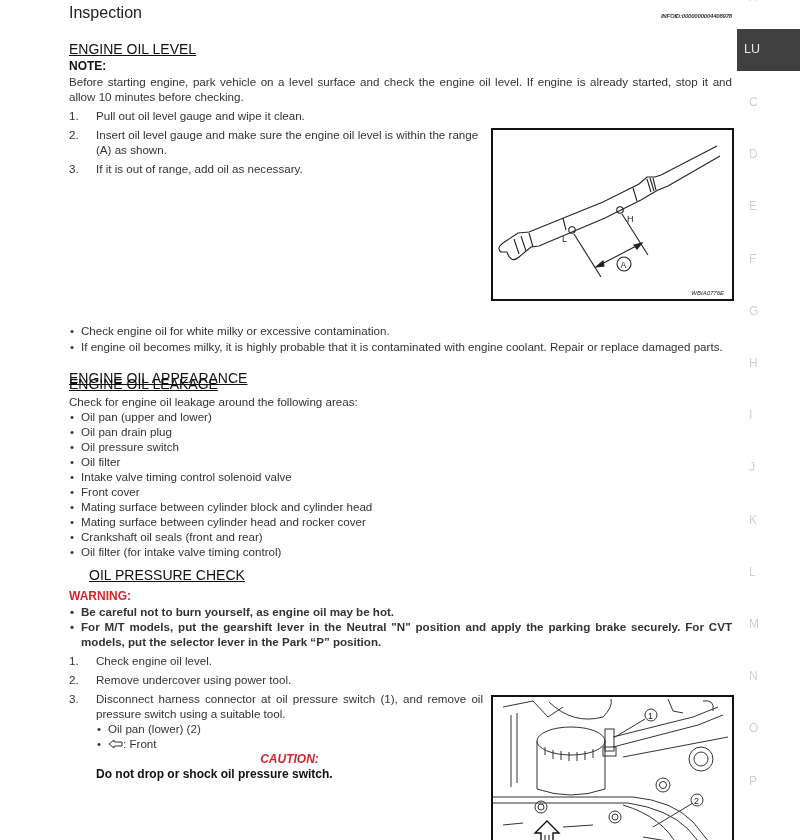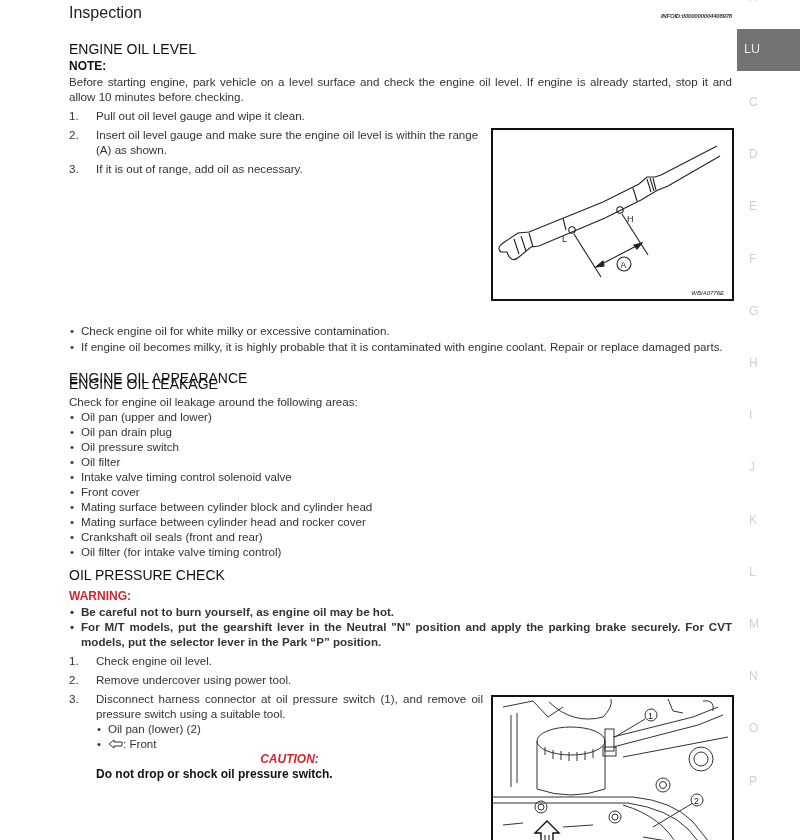--- a/index.html
+++ b/index.html
@@ -1,37 +1,37 @@
 <!DOCTYPE html>
 <html><head>
 <meta charset="utf-8">
 <style>
   html, body { margin:0; padding:0; background:#fff; }
   body { width:800px; height:840px; position:relative; overflow:hidden;
          font-family:"Liberation Sans", sans-serif; color:#2a2a2a; }
   .abs { position:absolute; }
   .title { left:69px; top:4px; font-size:16px; color:#222; }
   .infoid { right:68px; top:13px; font-size:6px; font-style:italic; font-weight:bold; color:#333; letter-spacing:-0.2px; }
-  .h2 { font-size:14px; color:#111; left:69px; }
+  .h2 { font-size:14px; color:#111; left:69px;text-decoration:underline; }
   .note { font-weight:bold; font-size:12px; color:#111; }
   .para { font-size:11.6px; line-height:15px; color:#333; text-align:justify; }
   .list { margin:0; padding:0; list-style:none; }
   .list li { position:relative; font-size:11.6px; line-height:15px; color:#333; }
   .num-item { padding-left:27px; }
   .num-item .n { position:absolute; left:0; top:0; }
   .num-item + .num-item { margin-top:4px; }
   .bul { padding-left:12px; }
   .bul .b { position:absolute; left:1px; top:0; }
   .warn-label { color:#d4252c; font-weight:bold; font-size:12px;text-align:center; }
   .bold { font-weight:bold; color:#111; }
   .figure { border:2px solid #111; background:#fff; box-sizing:border-box; }
   .fig-code { position:absolute; right:8px; bottom:3px; font-size:6px; font-style:italic; color:#222; }
   
   .tab { position:absolute; left:749px; font-size:12px; color:#cfcfcf; width:20px; text-align:left; }
-  .tab-active { position:absolute; left:737px; top:29px; width:63px; height:42px; background:#737373; }
+  .tab-active { position:absolute; left:737px; top:29px; width:63px; height:42px; background:#404040; }
   .tab-active span { position:absolute; left:7px; top:13px; color:#e8e8e8; font-size:12.5px; }
 </style>
 </head>
 <body>
 
 <div class="abs title">Inspection</div>
 <div class="abs infoid">INFOID:0000000004408978</div>
 
 <div class="tab" style="top:-10px;">A</div>
 <div class="tab-active">
@@ -113,21 +113,21 @@
     <li class="bul para"><span class="b">•</span><span>Oil pressure switch</span></li>
     <li class="bul para"><span class="b">•</span><span>Oil filter</span></li>
     <li class="bul para"><span class="b">•</span><span>Intake valve timing control solenoid valve</span></li>
     <li class="bul para"><span class="b">•</span><span>Front cover</span></li>
     <li class="bul para"><span class="b">•</span><span>Mating surface between cylinder block and cylinder head</span></li>
     <li class="bul para"><span class="b">•</span><span>Mating surface between cylinder head and rocker cover</span></li>
     <li class="bul para"><span class="b">•</span><span>Crankshaft oil seals (front and rear)</span></li>
     <li class="bul para"><span class="b">•</span><span>Oil filter (for intake valve timing control)</span></li>
   </ul>
 
-<div class="abs h2" style="top:567px;">OIL PRESSURE CHECK</div>
+<div class="abs h2" style="top:567px;margin-left:20px;">OIL PRESSURE CHECK</div>
 <div class="abs warn-label" style="left:69px; top:589px;">WARNING:</div>
 <ul class="abs list" style="left:69px; top:604px; width:663px;">
   <li class="bul para bold"><span class="b">•</span><span>Be careful not to burn yourself, as engine oil may be hot.</span></li>
   <li class="bul para bold"><span class="b">•</span><span>For M/T models, put the gearshift lever in the Neutral "N" position and apply the parking brake securely. For CVT models, put the selector lever in the Park “P” position.</span></li>
 </ul>
 
 <ul class="abs list" style="left:69px; top:653px; width:414px;">
   <li class="num-item para"><span class="n">1.</span><span>Check engine oil level.</span></li>
   <li class="num-item para"><span class="n">2.</span><span>Remove undercover using power tool.</span></li>
   <li class="num-item para"><span class="n">3.</span><span>Disconnect harness connector at oil pressure switch (1), and remove oil pressure switch using a suitable tool.</span>

